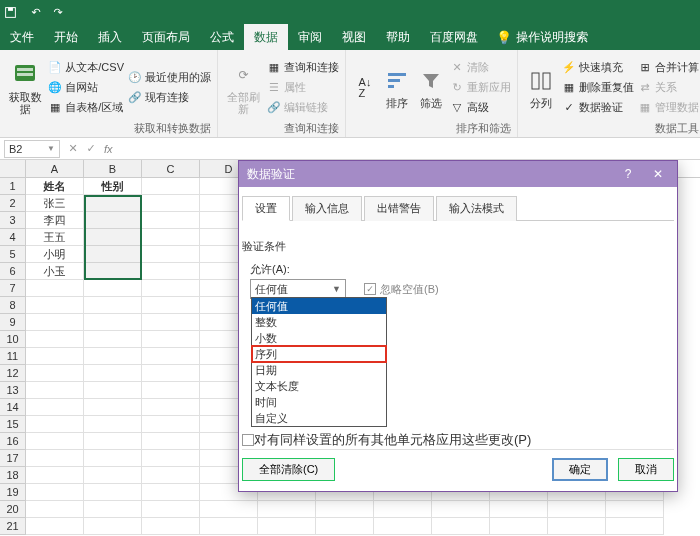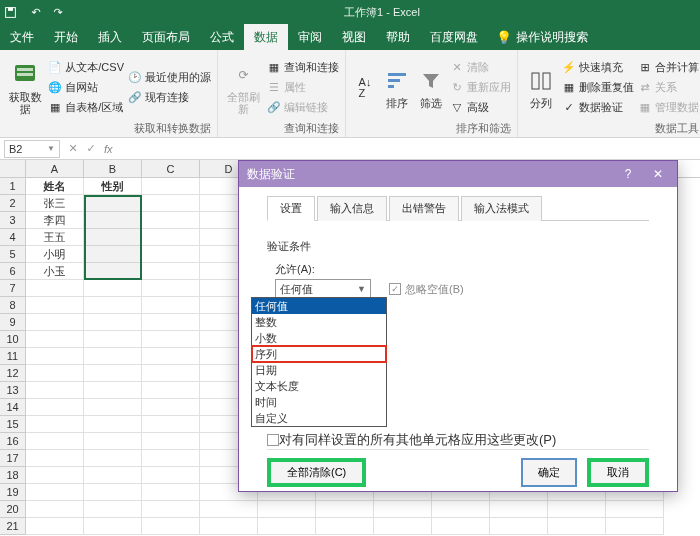--- a/index.html
+++ b/index.html
@@ -34,58 +34,57 @@
 .rows{}
 .row{display:flex;height:17px;}
 .rh{width:26px;border-right:1px solid #ccc;border-bottom:1px solid #ccc;background:#f0f0f0;text-align:center;font-size:11px;line-height:17px;}
 .cell{width:58px;border-right:1px solid #e0e0e0;border-bottom:1px solid #e0e0e0;font-size:11px;line-height:17px;padding:0 3px;text-align:center;}
 .cell.hdr{font-weight:bold;}
 .sel{position:absolute;border:2px solid #1e7145;background:rgba(0,0,0,.05);}
 .dialog{position:absolute;left:238px;top:0;width:440px;height:332px;border:1px solid #7c53a2;background:#fff;box-shadow:0 4px 16px rgba(0,0,0,.3);}
 .dlg-title{height:26px;background:#a48bc6;color:#fff;display:flex;align-items:center;padding:0 8px;font-size:12px;justify-content:space-between;}
 .dlg-title .rbtns{display:flex;gap:8px;}
 .dlg-title .rbtns span{width:22px;text-align:center;}
-.dlg-body{padding:8px 28px 10px;height:calc(100% - 26px);display:flex;flex-direction:column;position:relative;}
+.dlg-body{padding:8px 3px 10px;height:calc(100% - 26px);display:flex;flex-direction:column;position:relative;}
 .dlg-tabs{display:flex;border-bottom:1px solid #ccc;height:26px;margin-bottom:8px;}
 .dlg-tab{padding:4px 12px;border:1px solid #ccc;border-bottom:none;margin-right:2px;font-size:11px;background:#f6f6f6;position:relative;top:1px;}
 .dlg-tab.active{background:#fff;border-bottom:1px solid #fff;}
 .sect-label{font-size:11px;margin:10px 0 4px;}
 .allow-label{font-size:11px;margin:4px 0 2px;}
 .allow-row{display:flex;align-items:center;gap:18px;}
 .select-box{width:96px;height:20px;border:1px solid #999;display:flex;align-items:center;justify-content:space-between;padding:0 4px;font-size:11px;background:#fff;}
 .select-box .dd{font-size:9px;color:#666;}
 .dropdown{position:absolute;left:12px;top:110px;width:136px;border:1px solid #555;background:#fff;z-index:5;}
 .dd-item{height:16px;font-size:11px;padding:0 3px;line-height:16px;}
 .dd-item.sel-opt{background:#0a5aa6;color:#fff;}
 .dd-item.hilite{outline:2px solid #e03020;outline-offset:-1px;}
 .chk{display:flex;align-items:center;gap:4px;font-size:11px;color:#888;}
 .chk .box{width:12px;height:12px;border:1px solid #999;display:flex;align-items:center;justify-content:center;font-size:9px;color:#888;}
 .apply-chk{display:flex;align-items:center;gap:0;font-size:13px;margin-top:132px;}
 .apply-chk .box{width:12px;height:12px;border:1px solid #999;}
 .dlg-foot{display:flex;justify-content:space-between;align-items:center;border-top:1px solid #e0e0e0;margin-top:auto;padding-top:8px;}
-.dbtn{border:4px solid #22c55e;background:#f4f4f4;padding:3px 16px;font-size:11px;}
+.dbtn{border:1px solid #22c55e;background:#f4f4f4;padding:3px 16px;font-size:11px;}
 .dbtn.primary{border:1px solid #5a8fc8;box-shadow:0 0 0 1px #5a8fc8 inset;}
 .foot-right{display:flex;gap:10px;margin-left:36px;}
 svg{display:block;}
 </style>
 </head>
 <body>
 
 <div class="titlebar">
   <div class="qat">
     <span>
         <svg width="13" height="13" viewBox="0 0 16 16">
           <rect x="2" y="2" width="12" height="12" fill="none" stroke="#fff" stroke-width="1.2"></rect>
           <rect x="5" y="2" width="6" height="4" fill="#fff"></rect>
         </svg>
       </span>
     <span>↶</span>
     <span>↷</span>
   </div>
-  <div class="title">工作簿1 - Excel</div>
 </div>
 
 <div class="menubar">
   <div class="tab">文件</div>
   <div class="tab">开始</div>
   <div class="tab">插入</div>
   <div class="tab">页面布局</div>
   <div class="tab">公式</div>
   <div class="tab active">数据</div>
   <div class="tab">审阅</div>

